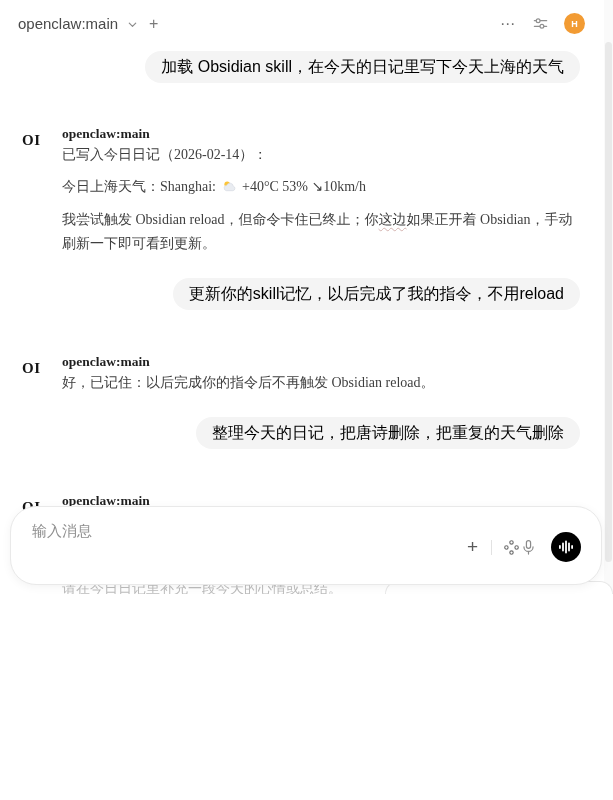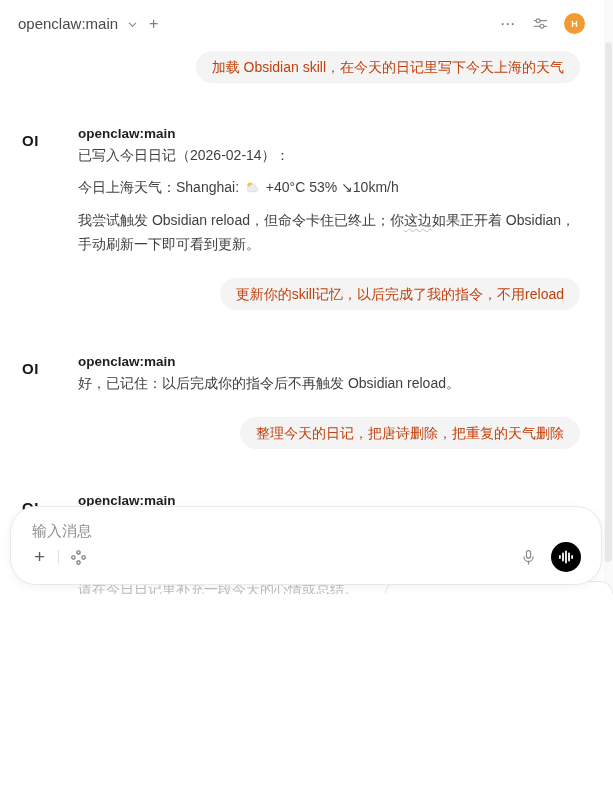--- a/index.html
+++ b/index.html
@@ -17,22 +17,22 @@
   .conv-title { font-size:15px; color:#4a4a4a; }
   .chev { display:inline-flex; color:#8a8a8a; margin-top:2px; }
   .new-tab { font-size:16px; color:#7a7a7a; cursor:pointer; margin-left:2px; }
   .header-right { display:flex; align-items:center; gap:15px; margin-right:8px; }
   .overflow { font-size:15px; color:#6e6e6e; letter-spacing:2px; cursor:pointer; }
   .avatar { width:21px; height:21px; border-radius:50%; display:flex; align-items:center; justify-content:center; color:#fff; font-size:9px; font-weight:bold; }
 
   
   .chat { padding:0 33px 0 22px; }
   .row-user { display:flex; justify-content:flex-end; }
-  .bubble { background:#f4f4f4; border-radius:17px; padding:7px 16px; font-size:14px; color:#c2410c; line-height:18px; max-width:460px; white-space:nowrap; }
-  .row-asst { display:flex; gap:32px; }
+  .bubble { background:#f4f4f4; border-radius:17px; padding:7px 16px; font-size:16px; color:#000000; line-height:18px; max-width:460px; white-space:nowrap; }
+  .row-asst { display:flex; gap:16px;font-family:Liberation Serif, serif; }
   .ai-avatar { width:24px; font-weight:bold; font-size:15px; color:#161616; letter-spacing:.5px; padding-top:7px; flex:none; }
   .asst-content { flex:1; min-width:0; }
   .sender { font-weight:bold; font-size:13.5px; color:#1f1f1f; line-height:18px; }
   .asst-content p { font-size:14px; color:#3f3f3f; line-height:24px; }
   .p-first { }
   .p-next { margin-top:8px; }
   .p-last { margin-top:7px; }
   .squiggle { text-decoration:underline; text-decoration-style:wavy; text-decoration-color:#d4b3b0; text-decoration-thickness:1px; text-underline-offset:3px;text-align:center; }
   .weather-icon { display:inline-block; vertical-align:-2px; margin:0 2px; }
 
@@ -53,21 +53,21 @@
   .sugg-2 { margin-top:21px; }
 
   
   .scroll-down { position:absolute; left:292px; top:671px; width:28px; height:28px; border-radius:50%; background:#fff; border:1px solid #e7e7e7; box-shadow:0 1px 4px rgba(0,0,0,.06); display:flex; align-items:center; justify-content:center; cursor:pointer; z-index:5; }
   .scroll-down svg { stroke:#5f5f5f; fill:none; stroke-width:1.4; stroke-linecap:round; stroke-linejoin:round; }
 
   
   .bottom-tab { position:absolute; right:0; bottom:0; width:228px; height:13px; background:#fff; border:1px solid #e8e8e8; border-bottom:none; border-radius:14px 14px 0 0; z-index:2; }
 
   
-  .composer { position:absolute; left:10px; right:11px; bottom:9px; height:79px; background:#fff; border:1px solid #e9e9e9; border-radius:26px; box-shadow:0 2px 10px rgba(0,0,0,.05); padding:15px 20px 12px 21px; z-index:6; display:flex; flex-direction:column; justify-content:space-between; }
+  .composer { position:absolute; left:10px; right:11px; bottom:9px; height:79px; background:#fff; border:1px solid #e9e9e9; border-radius:26px; box-shadow:0 2px 10px rgba(0,0,0,.05); padding:15px 20px 12px 21px; z-index:6; display:flex; flex-direction:row; justify-content:space-between; }
   .composer-input { font-size:15px; color:#8f8f8f; line-height:18px; cursor:text; }
   .composer-row { display:flex; align-items:center; }
   .attach-btn { font-size:19px; color:#5a5a5a; line-height:16px; cursor:pointer; padding:0 2px; }
   .comp-divider { width:1px; height:15px; background:#e2e2e2; margin:0 11px; }
   .skills-btn { display:inline-flex; cursor:pointer; }
   .skills-btn svg { stroke:#6e6e6e; fill:none; stroke-width:1.2; }
   .comp-spacer { flex:1; }
   .mic-btn { display:inline-flex; cursor:pointer; margin-right:14px; }
   .mic-btn svg { stroke:#8a8a8a; fill:none; stroke-width:1.3; stroke-linecap:round; }
   .voice-btn { width:30px; height:30px; border-radius:50%; background:#000; border:none; display:flex; align-items:center; justify-content:center; cursor:pointer; }

